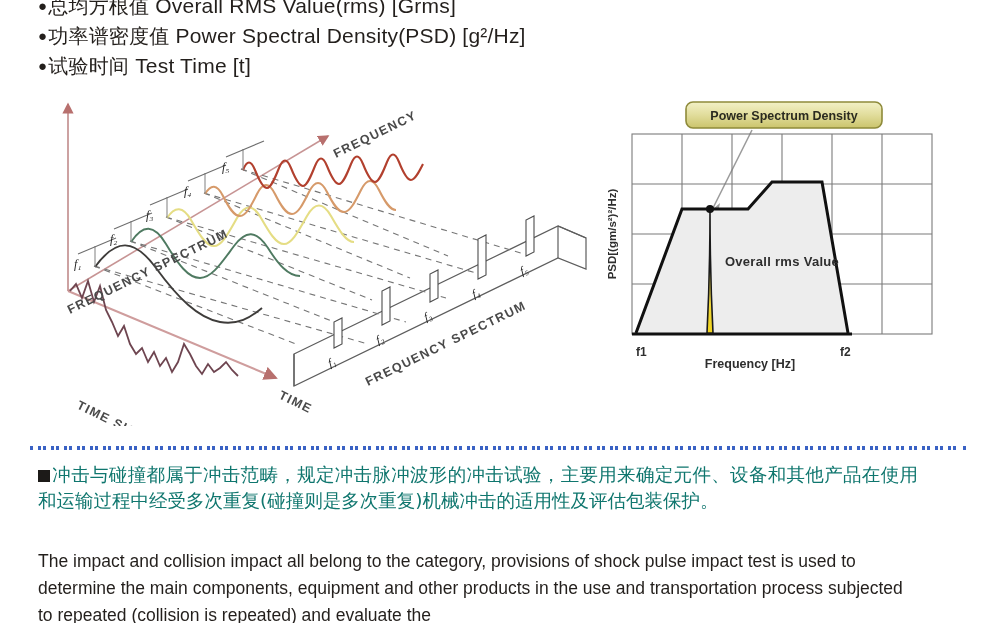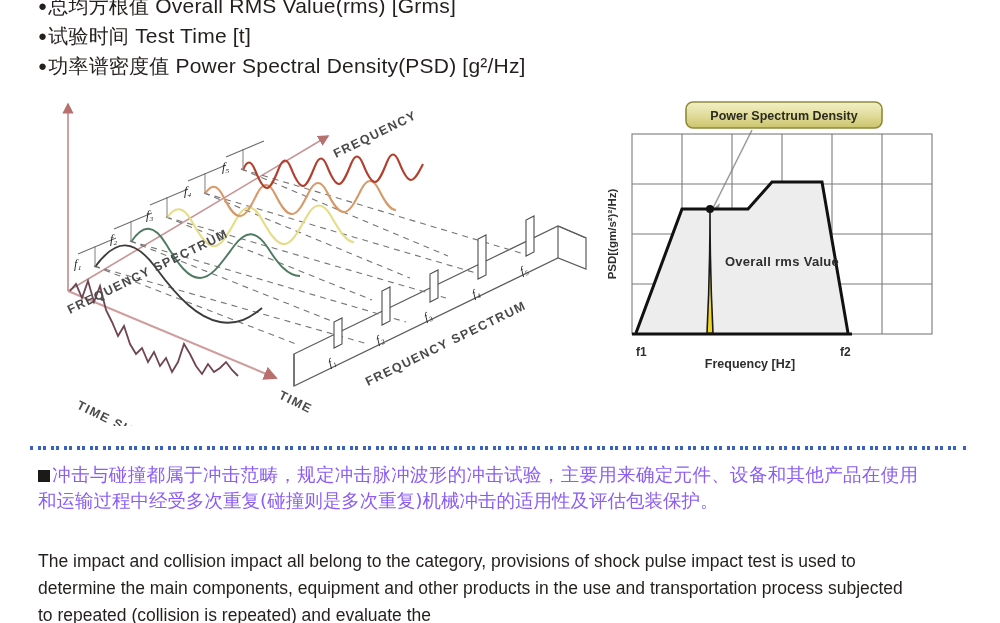--- a/index.html
+++ b/index.html
@@ -68,21 +68,21 @@
 
   
   .para-cn {
     position: absolute;
     left: 38px;
     top: 462px;
     width: 880px;
     font-family: "DejaVu Sans", "Liberation Sans", sans-serif;
     font-size: 18.5px;
     line-height: 26px;
-    color: #8b5cf6;
+    color: #0f766e;
     text-align: justify;
   }
   .sqmark {
     display: inline-block;
     width: 12px; height: 12px;
     background: #1c1a18;
     margin-right: 2px;
     vertical-align: -1px;
   }
   .para-en {
@@ -98,24 +98,24 @@
 </head>
 <body>
 
 <div class="page">
 
   <div class="bullets">
     <div class="bullet-line">
       <span class="bullet-dot">●</span><span class="cn">总均方根值</span> <span>Overall RMS Value(rms) [Grms]</span>
     </div>
     <div class="bullet-line">
-      <span class="bullet-dot">●</span><span class="cn">试验时间</span> <span>Test Time [t]</span>
+      <span class="bullet-dot">●</span><span class="cn">功率谱密度值</span> <span>Power Spectral Density(PSD) [g²/Hz]</span>
     </div>
     <div class="bullet-line">
-      <span class="bullet-dot">●</span><span class="cn">功率谱密度值</span> <span>Power Spectral Density(PSD) [g²/Hz]</span>
+      <span class="bullet-dot">●</span><span class="cn">试验时间</span> <span>Test Time [t]</span>
     </div>
   </div>
 
   <div class="figure">
 
     <div class="fig-left">
       <svg width="560" height="340" viewBox="0 0 560 340">
         <defs>
           <marker id="ar" markerWidth="7" markerHeight="7" refX="6" refY="3.5" orient="auto">
             <path d="M0,0 L7,3.5 L0,7 z" fill="#b8706e"></path>

